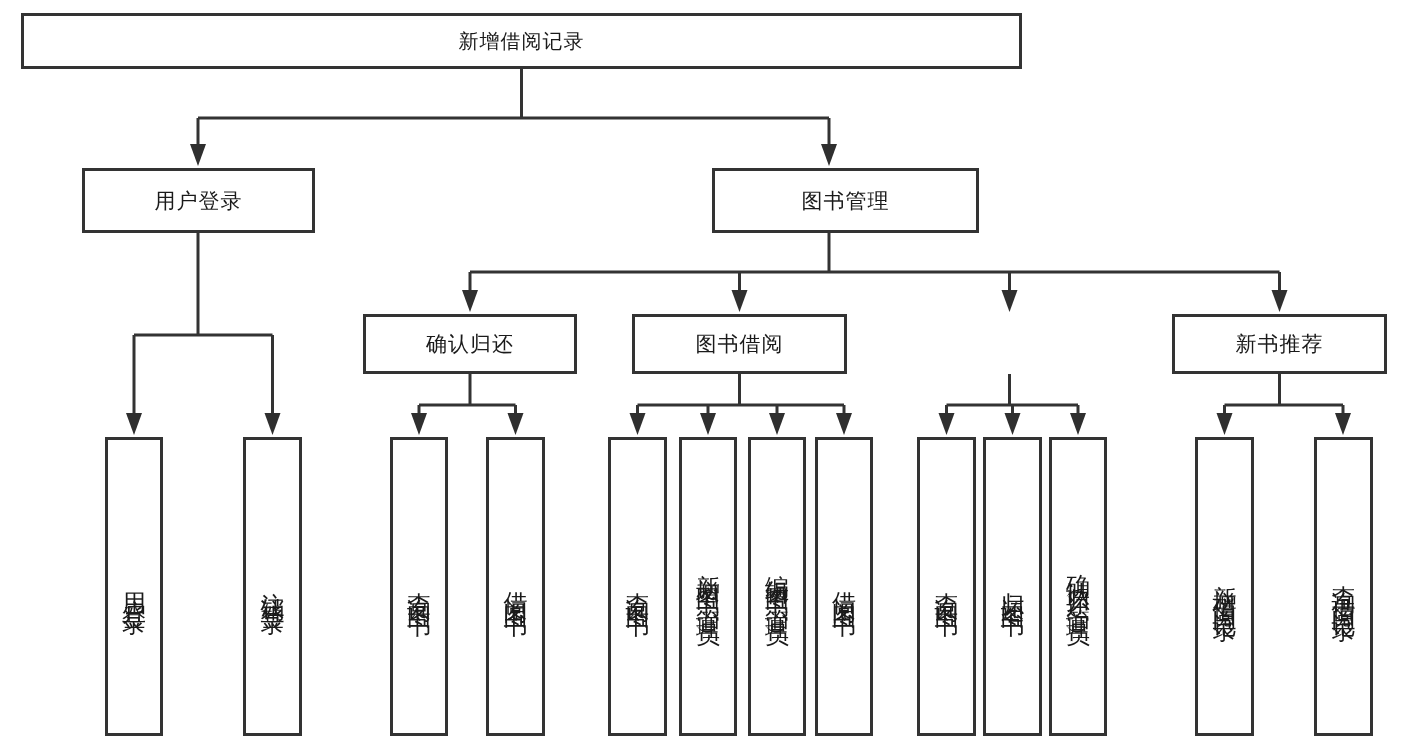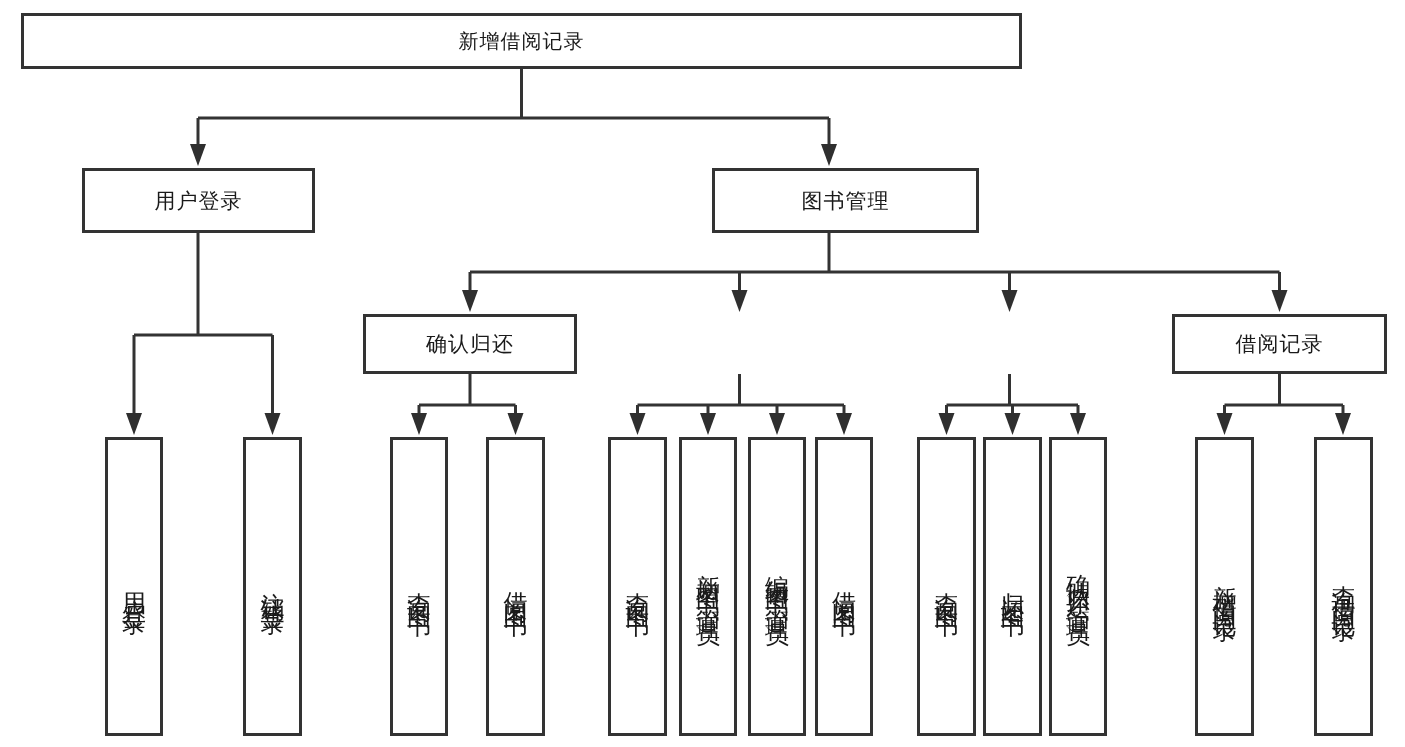--- a/index.html
+++ b/index.html
@@ -121,22 +121,25 @@
   <div class="node hbox" style="left:82px;top:168px;width:233px;height:65px">
     <span>用户登录</span>
   </div>
   <div class="node hbox" style="left:712px;top:168px;width:267px;height:65px">
     <span>图书管理</span>
   </div>
 
   <div class="node hbox" style="left:363px;top:314px;width:214px;height:60px">
     <span>确认归还</span>
   </div>
+  <div class="node hbox" style="left:632px;top:314px;width:215px;height:60px">
+    <span>图书借阅</span>
+  </div>
   <div class="node hbox" style="left:1172px;top:314px;width:215px;height:60px">
-    <span>借阅记录</span>
+    <span>新书推荐</span>
   </div>
 
   <div class="node vbox" style="left:105px;top:437px;width:58px;height:299px">
     <span class="vtext">用户登录</span>
   </div>
   <div class="node vbox" style="left:243px;top:437px;width:59px;height:299px">
     <span class="vtext">注销登录</span>
   </div>
 
   <div class="node vbox" style="left:390px;top:437px;width:58px;height:299px">

